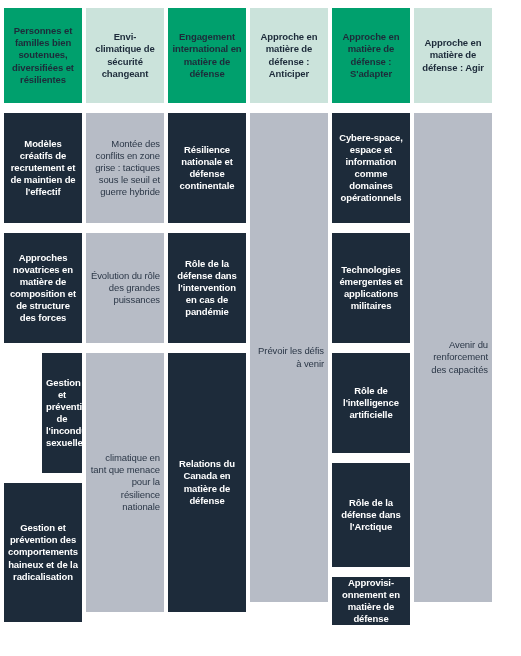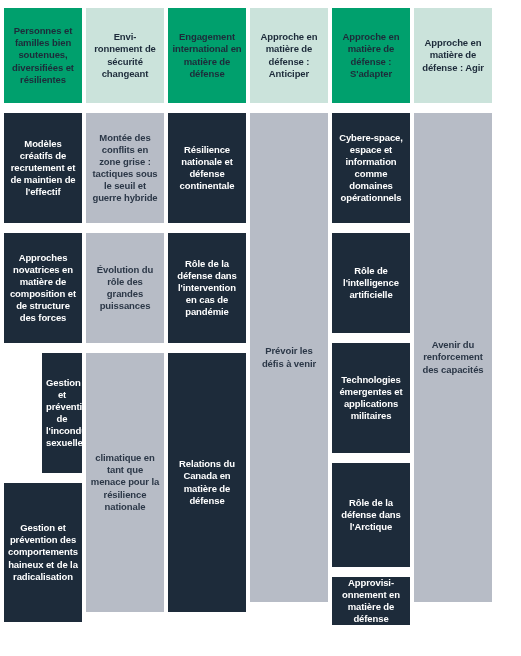--- a/index.html
+++ b/index.html
@@ -69,21 +69,22 @@
     font-size: 9.5px;
   }
   .body-cell.dark {
     background: #1d2b3a;
     color: #ffffff;
     font-weight: bold;
   }
   .body-cell.gray {
     background: #b7bcc6;
     color: #2b3747;
-    font-weight: bold;
+    font-weight: normal;
+    text-align: right;
   }
   .body-cell.gray.tall-label {
     align-items: center;
   }
 </style>
 </head>
 <body>
 
 <div id="board">
     <div class="column">
@@ -99,21 +100,21 @@
       <div class="cell body-cell dark" style="height: 120px; margin-left: 38px;">
         <span class="txt">Gestion et prévention de l'inconduite sexuelle</span>
       </div>
       <div class="cell body-cell dark" style="height: 139px;">
         <span class="txt">Gestion et prévention des comportements haineux et de la radicalisation</span>
       </div>
     </div>
     <div class="column">
       <div class="cell hdr lightgreen">
         <span class="txt">Envi-
-ronnement de sécurité changeant</span>
+climatique de sécurité changeant</span>
       </div>
       <div class="cell body-cell gray" style="height: 110px;">
         <span class="txt">Montée des conflits en zone grise : tactiques sous le seuil et guerre hybride</span>
       </div>
       <div class="cell body-cell gray" style="height: 110px;">
         <span class="txt">Évolution du rôle des grandes puissances</span>
       </div>
       <div class="cell body-cell gray" style="height: 259px;">
         <span class="txt">climatique en tant que menace pour la résilience nationale</span>
       </div>
@@ -140,25 +141,25 @@
         <span class="txt">Prévoir les défis à venir</span>
       </div>
     </div>
     <div class="column">
       <div class="cell hdr green">
         <span class="txt">Approche en matière de défense : S'adapter</span>
       </div>
       <div class="cell body-cell dark" style="height: 110px;">
         <span class="txt">Cybere-space, espace et information comme domaines opérationnels</span>
       </div>
+      <div class="cell body-cell dark" style="height: 110px;">
+        <span class="txt">Technologies émergentes et applications militaires</span>
+      </div>
       <div class="cell body-cell dark" style="height: 100px;">
         <span class="txt">Rôle de l'intelligence artificielle</span>
-      </div>
-      <div class="cell body-cell dark" style="height: 110px;">
-        <span class="txt">Technologies émergentes et applications militaires</span>
       </div>
       <div class="cell body-cell dark" style="height: 104px;">
         <span class="txt">Rôle de la défense dans l'Arctique</span>
       </div>
       <div class="cell body-cell dark" style="height: 48px;">
         <span class="txt">Approvisi-onnement en matière de défense</span>
       </div>
     </div>
     <div class="column">
       <div class="cell hdr lightgreen">

